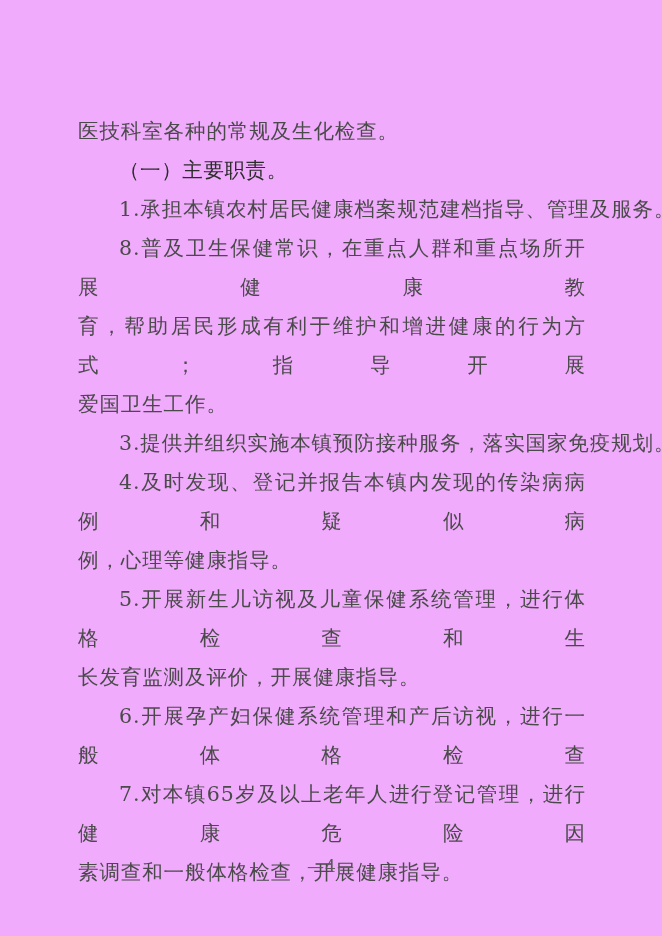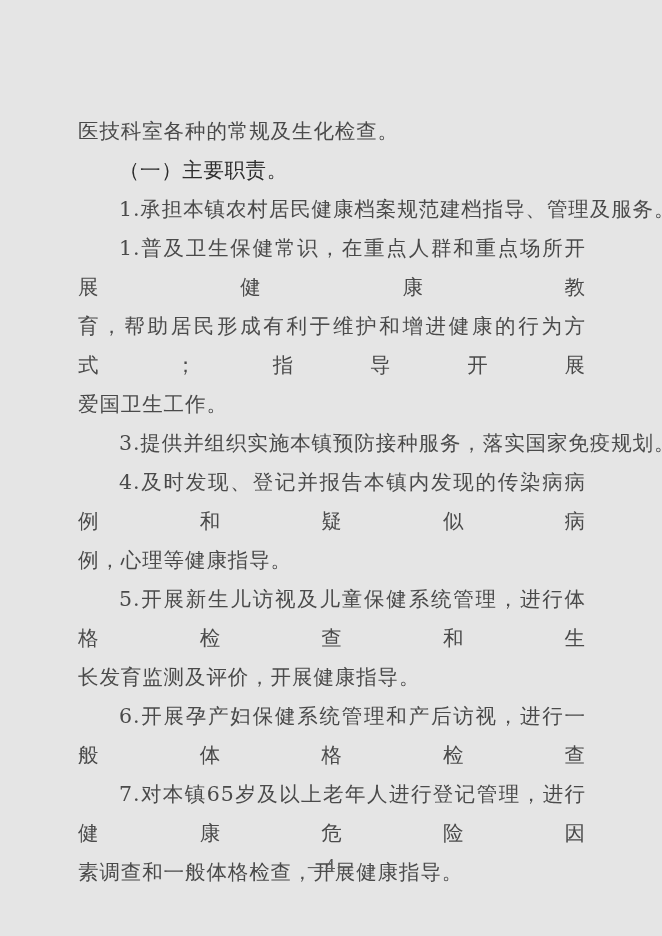--- a/index.html
+++ b/index.html
@@ -7,21 +7,21 @@
     padding: 0;
     background: #ffffff;
   }
   body {
     font-family: "DejaVu Serif", "Liberation Serif", serif;
   }
   #page {
     position: relative;
     width: 662px;
     height: 936px;
-    background: #e5e5e5;
+    background: #f0abfc;
     overflow: hidden;
   }
   #doc-body {
     position: absolute;
     left: 78px;
     top: 112px;
     width: 508px;
   }
   .line {
     font-size: 20.5px;
@@ -61,21 +61,21 @@
 </style>
 </head>
 <body>
 
 <div id="page">
 
   <div id="doc-body">
       <div class="line">医技科室各种的常规及生化检查。</div>
       <div class="line indent heading-bold">（一）主要职责。</div>
       <div class="line indent">1.承担本镇农村居民健康档案规范建档指导、管理及服务。</div>
-      <div class="line indent justify">1.普及卫生保健常识，在重点人群和重点场所开展健康教</div>
+      <div class="line indent justify">8.普及卫生保健常识，在重点人群和重点场所开展健康教</div>
       <div class="line justify">育，帮助居民形成有利于维护和增进健康的行为方式；指导开展</div>
       <div class="line">爱国卫生工作。</div>
       <div class="line indent">3.提供并组织实施本镇预防接种服务，落实国家免疫规划。</div>
       <div class="line indent justify">4.及时发现、登记并报告本镇内发现的传染病病例和疑似病</div>
       <div class="line">例，心理等健康指导。</div>
       <div class="line indent justify">5.开展新生儿访视及儿童保健系统管理，进行体格检查和生</div>
       <div class="line">长发育监测及评价，开展健康指导。</div>
       <div class="line indent justify">6.开展孕产妇保健系统管理和产后访视，进行一般体格检查</div>
       <div class="line indent justify">7.对本镇65岁及以上老年人进行登记管理，进行健康危险因</div>
       <div class="line">素调查和一般体格检查，开展健康指导。</div>

